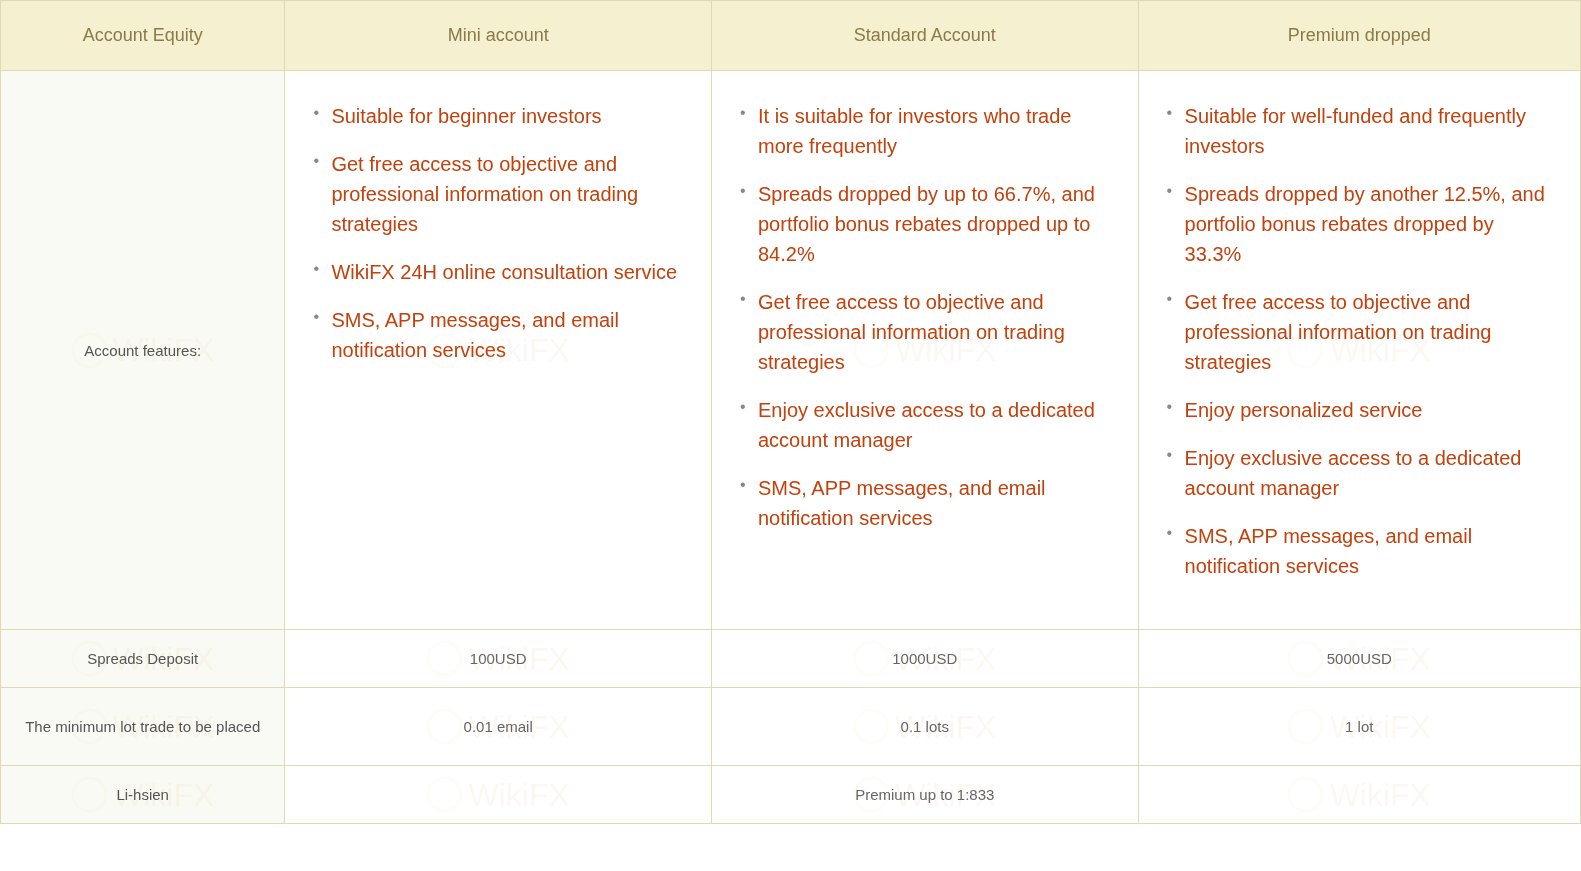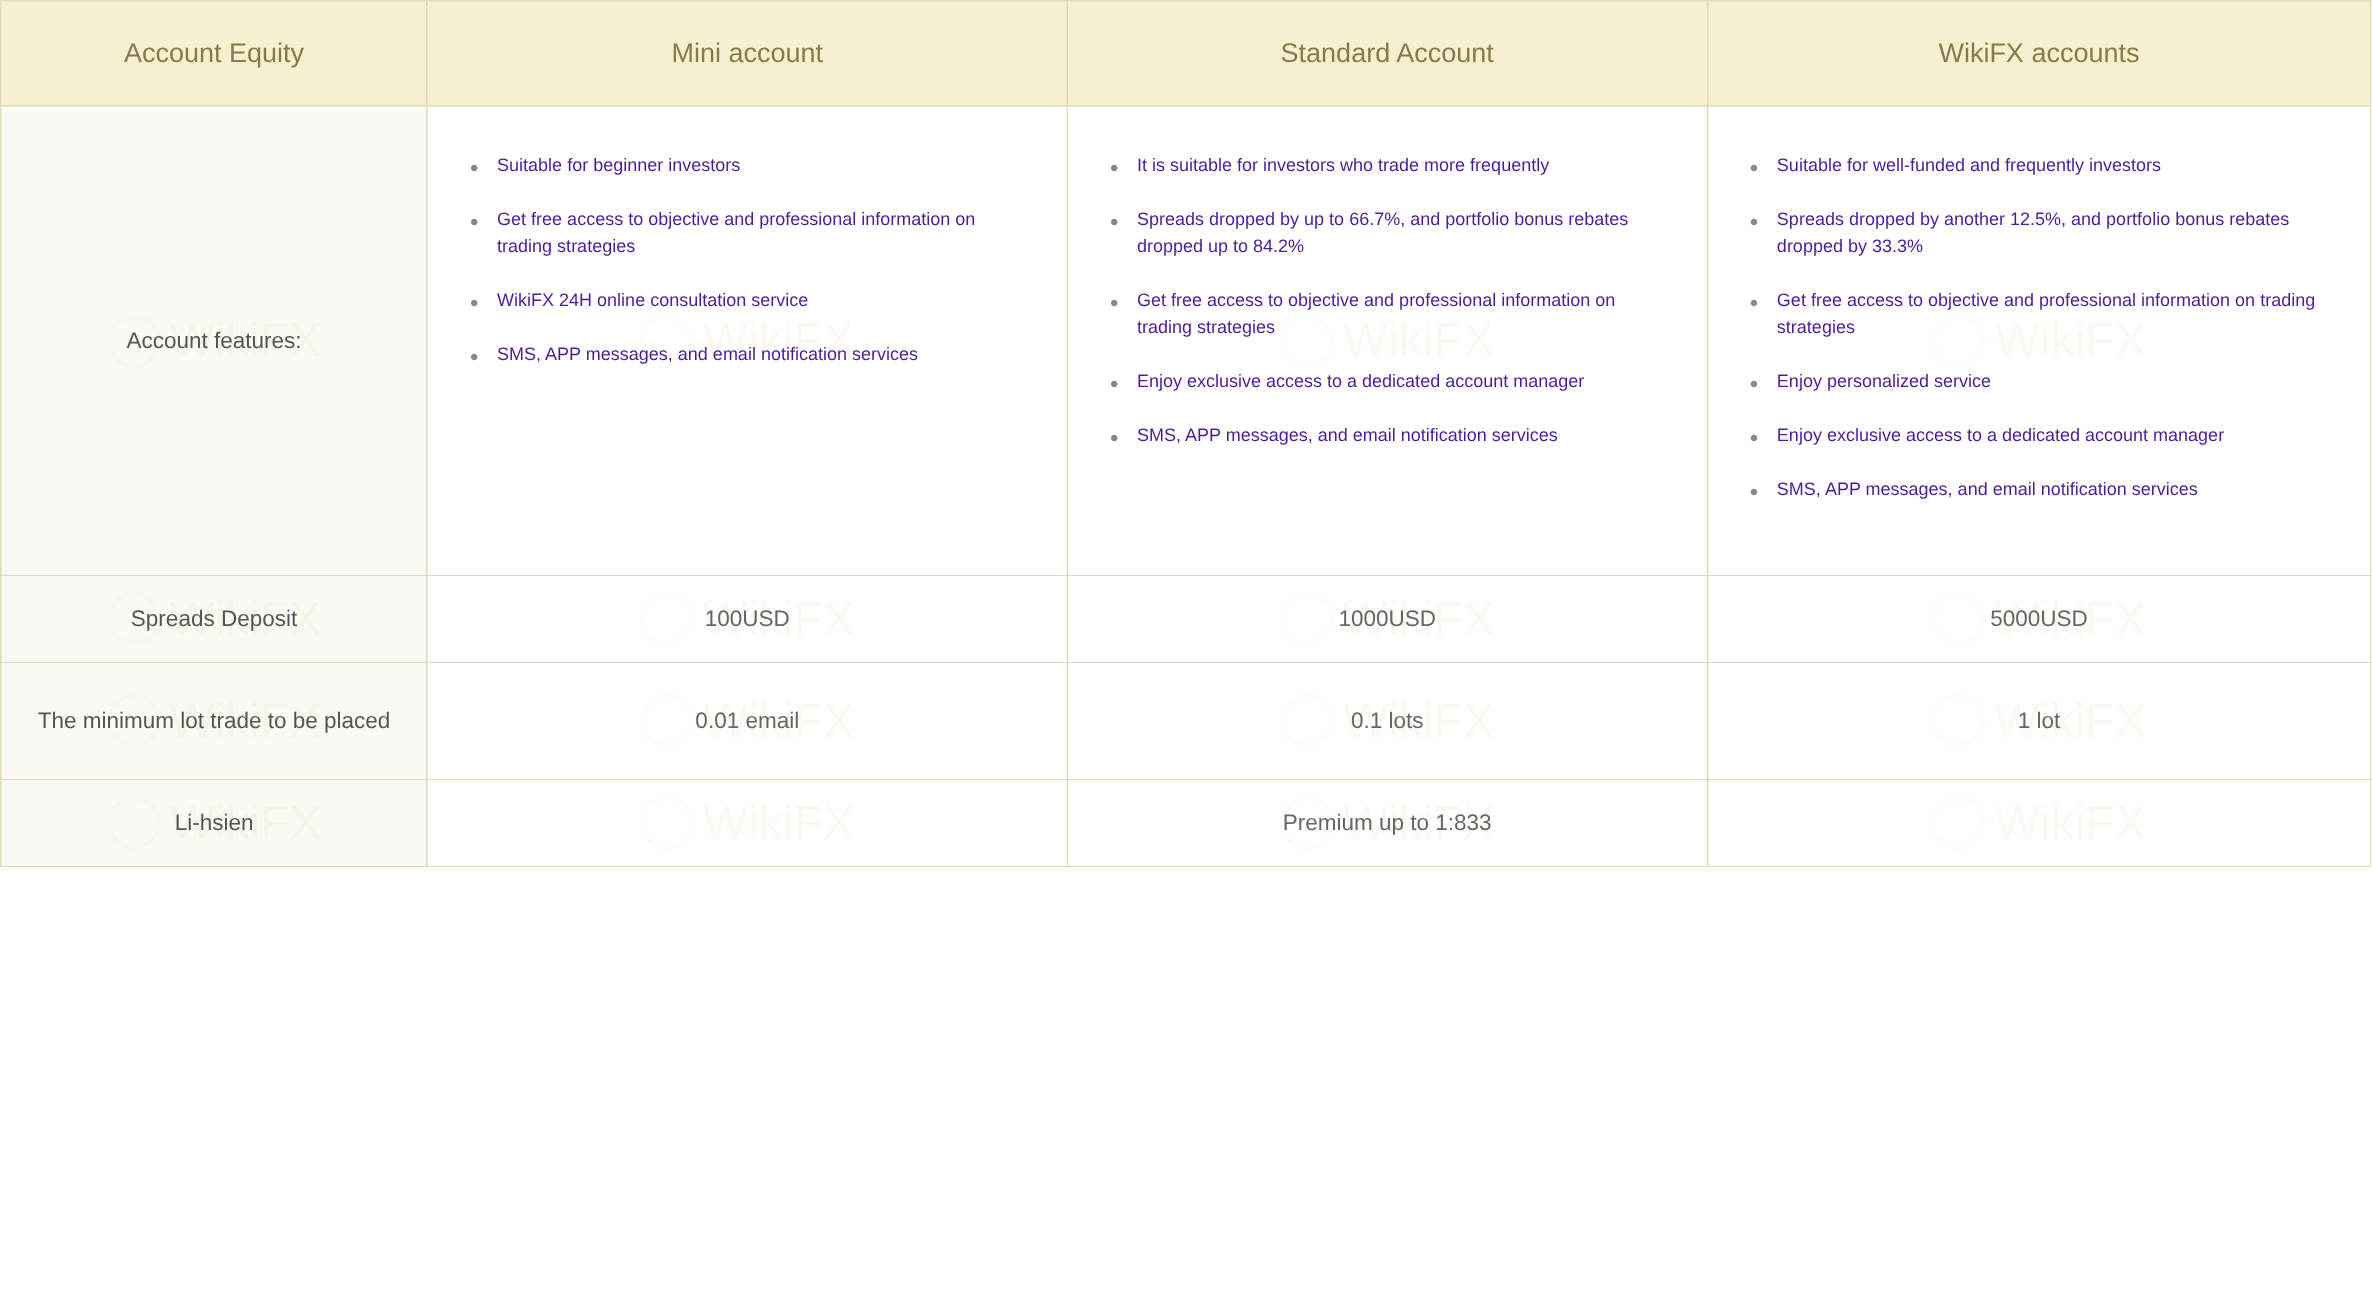--- a/index.html
+++ b/index.html
@@ -64,22 +64,22 @@
     td.features-cell ul {
       list-style: none;
       padding: 0;
       margin: 0;
     }
 
     td.features-cell ul li {
       position: relative;
       padding-left: 18px;
       margin-bottom: 18px;
-      color: #4c1d95;
-      font-size: 12px;
+      color: #c2410c;
+      font-size: 20px;
       line-height: 1.5;
     }
 
     td.features-cell ul li::before {
       content: "•";
       position: absolute;
       left: 0;
       color: #888;
       font-size: 16px;
     }
@@ -131,21 +131,21 @@
       <col class="col-equity">
       <col class="col-mini">
       <col class="col-standard">
       <col class="col-premium">
     </colgroup>
     <thead>
       <tr>
         <th>Account Equity</th>
         <th>Mini account</th>
         <th>Standard Account</th>
-        <th>WikiFX accounts</th>
+        <th>Premium dropped</th>
       </tr>
     </thead>
     <tbody>
 
       <tr>
         <td class="label-cell watermark-cell">
           <div class="wm">
             <span class="wm-icon"></span>
             <span>WikiFX</span>
           </div>

